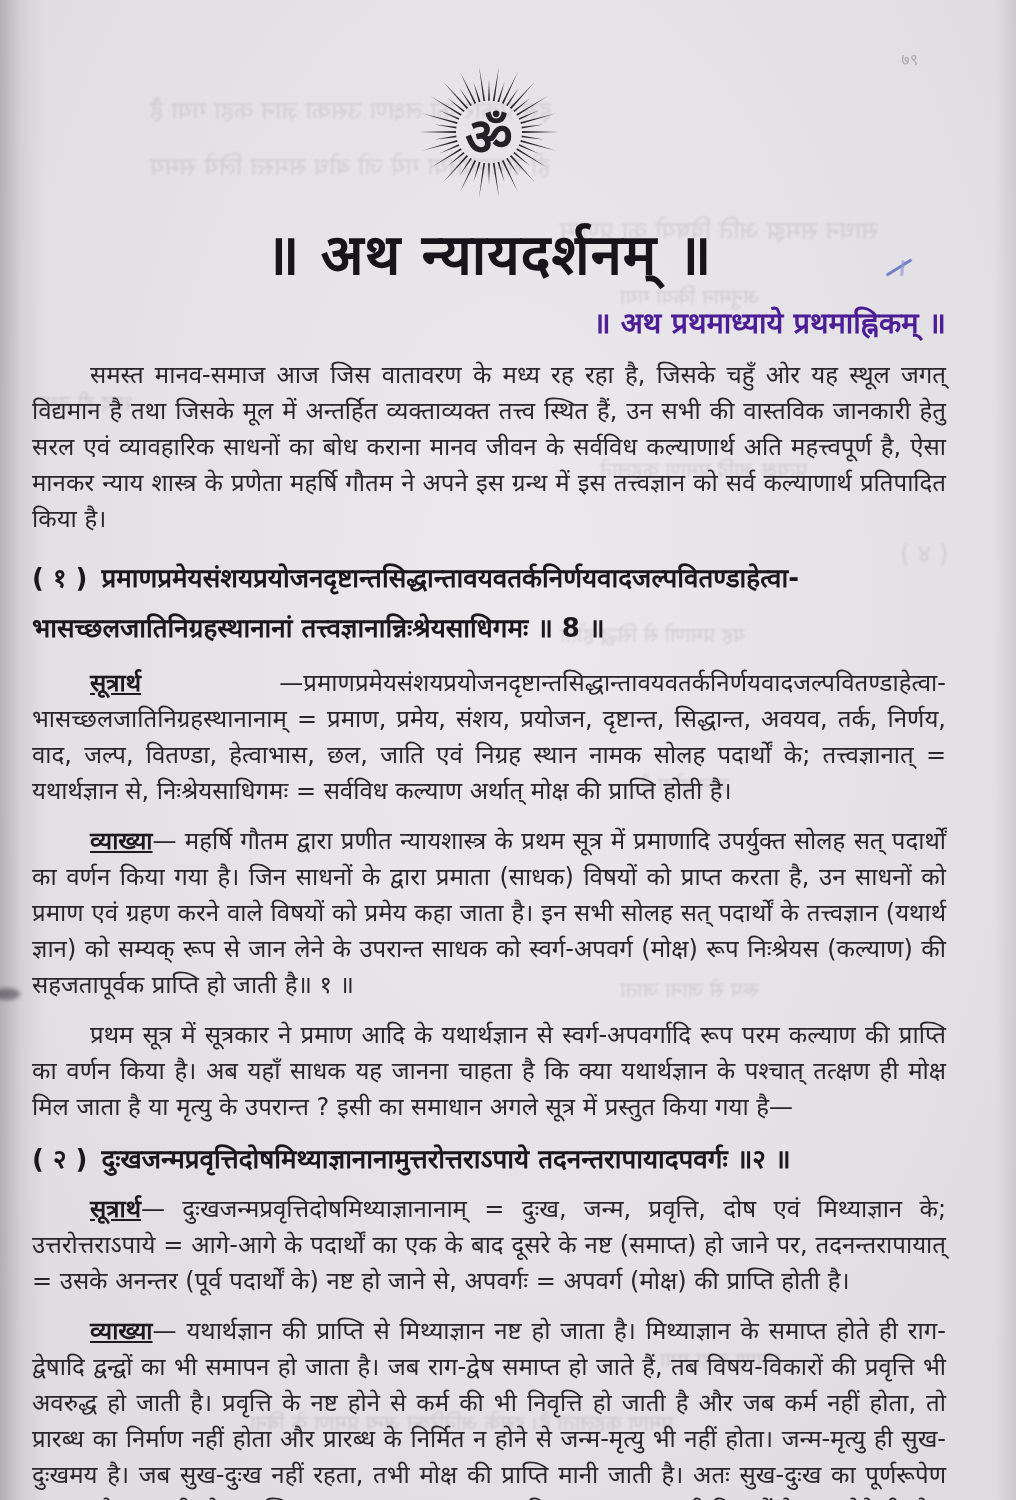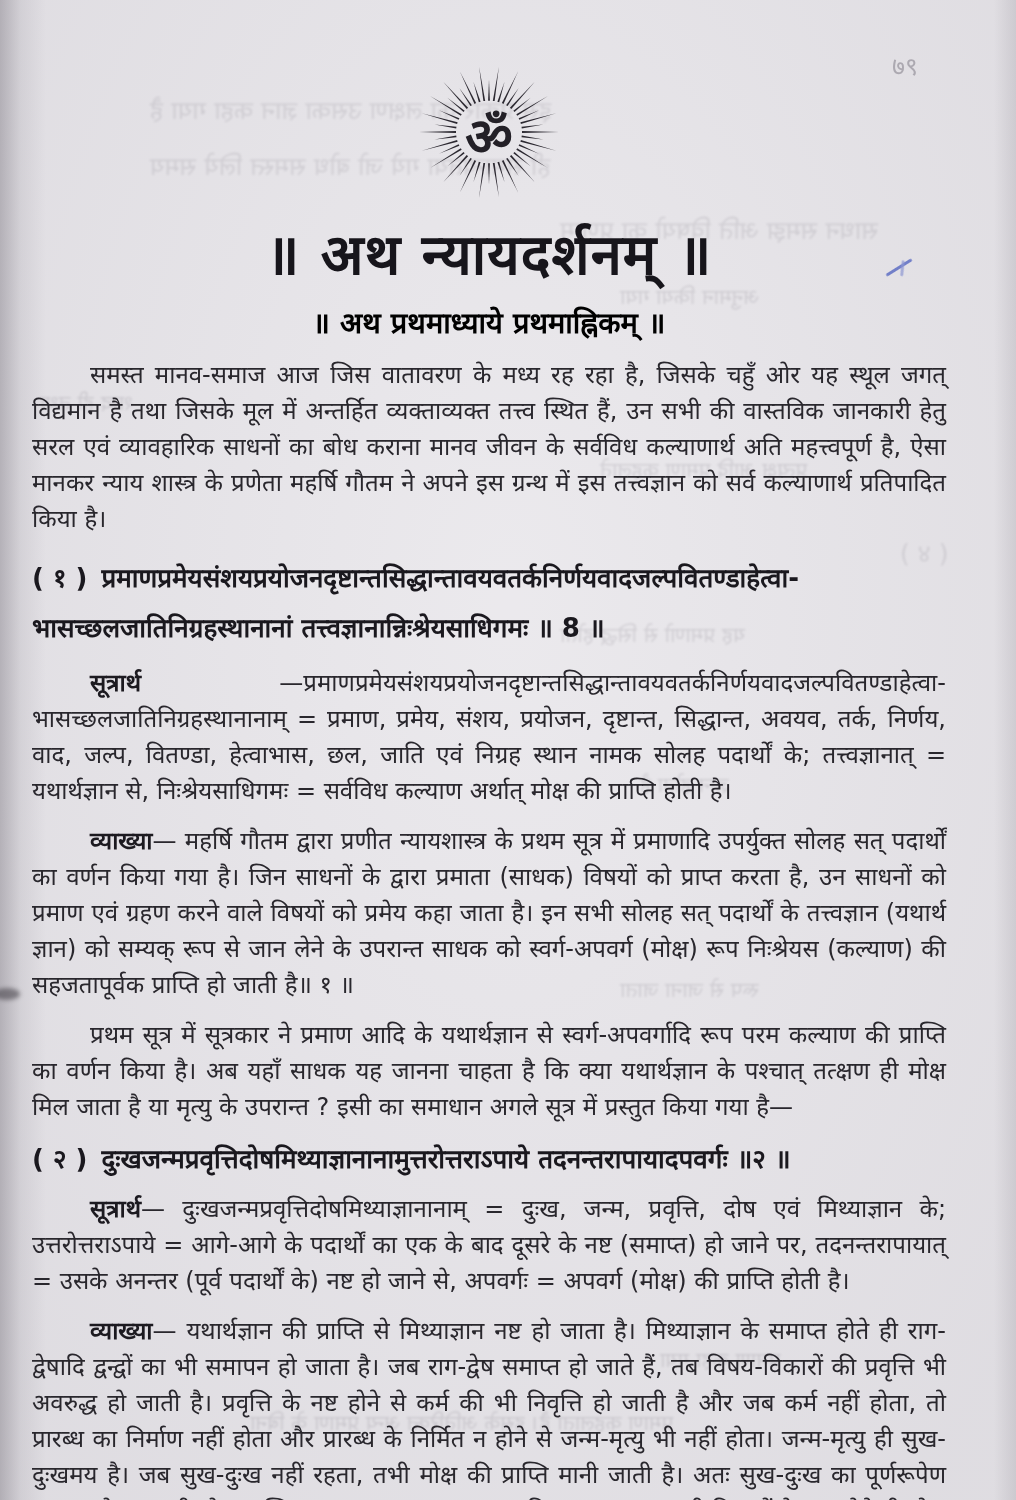--- a/index.html
+++ b/index.html
@@ -14,48 +14,48 @@
     background:linear-gradient(90deg,rgba(105,100,110,.38),rgba(140,136,146,.16) 45%,rgba(0,0,0,0) 100%);pointer-events:none;}
   .right-edge{position:absolute;right:0;top:0;width:22px;height:1500px;
     background:linear-gradient(270deg,rgba(120,115,125,.18),rgba(0,0,0,0));pointer-events:none;}
   .paper-tint{position:absolute;inset:0;pointer-events:none;
     background:radial-gradient(ellipse at 50% 40%,rgba(255,255,255,.10),rgba(90,85,100,.07) 90%);}
 
   
   .bleed{position:absolute;transform:scaleX(-1);filter:blur(1.3px);
     color:#4e4956;opacity:.15;font-size:21px;white-space:nowrap;pointer-events:none;}
   .bleed.big{font-size:25px;opacity:.13;}
-  .page-num-faint{position:absolute;top:48px;right:98px;font-size:25px;color:#6d6874;
+  .page-num-faint{position:absolute;top:48px;right:98px;font-size:16px;color:#6d6874;
     opacity:.45;filter:blur(.6px);}
 
   
   .blue-mark{position:absolute;left:884px;top:266px;width:30px;height:3px;border-radius:2px;
     background:#5f6fc4;transform:rotate(-32deg);opacity:.85;filter:blur(.4px);}
   .blue-mark::after{content:"";position:absolute;left:16px;top:-4px;width:3px;height:16px;
     background:#7d89cf;transform:rotate(38deg);border-radius:2px;opacity:.7;}
   .smudge{position:absolute;left:-6px;top:988px;width:26px;height:12px;border-radius:50%;
     background:rgba(62,59,66,.55);filter:blur(2px);}
 
   .content{position:absolute;left:32px;top:36px;width:914px;}
 
   
   .om-wrap{width:170px;height:168px;margin:18px auto 0 auto;position:relative;}
   .om-wrap svg{position:absolute;inset:0;}
   .om-glyph{position:absolute;left:0;top:0;width:170px;height:160px;display:flex;
     align-items:center;justify-content:center;font-size:52px;font-weight:bold;color:#232027;}
 
   .main-title{margin-top:2px;text-align:center;font-size:56px;font-weight:bold;
     color:#17151b;letter-spacing:1px;line-height:1.1;}
-  .sub-title{margin-top:16px;text-align:center;font-size:29px;font-weight:bold;color:#000000;}
+  .sub-title{margin-top:16px;text-align:right;font-size:29px;font-weight:bold;color:#4c1d95;}
 
   p{margin:0;}
   .body-para{font-size:24px;line-height:36px;text-align:justify;color:#29272d;}
   .indent{text-indent:58px;}
   .lead-in{margin-top:8px;text-indent:58px;font-size:22px;line-height:36px;}
-  .label{font-weight:bold;color:#1c1a20;}
+  .label{font-weight:bold;color:#1c1a20;text-decoration:underline;}
 
   .sutra{font-weight:bold;color:#1a181e;font-size:26px;line-height:50px;text-align:justify;}
   .sutra .s-num{margin-right:14px;}
   .mt16{margin-top:16px;}.mt14{margin-top:14px;}.mt12{margin-top:12px;}
   .sutra-one-line{line-height:40px;}
 </style>
 </head>
 <body>
 
 <div class="gutter-shadow"></div>

